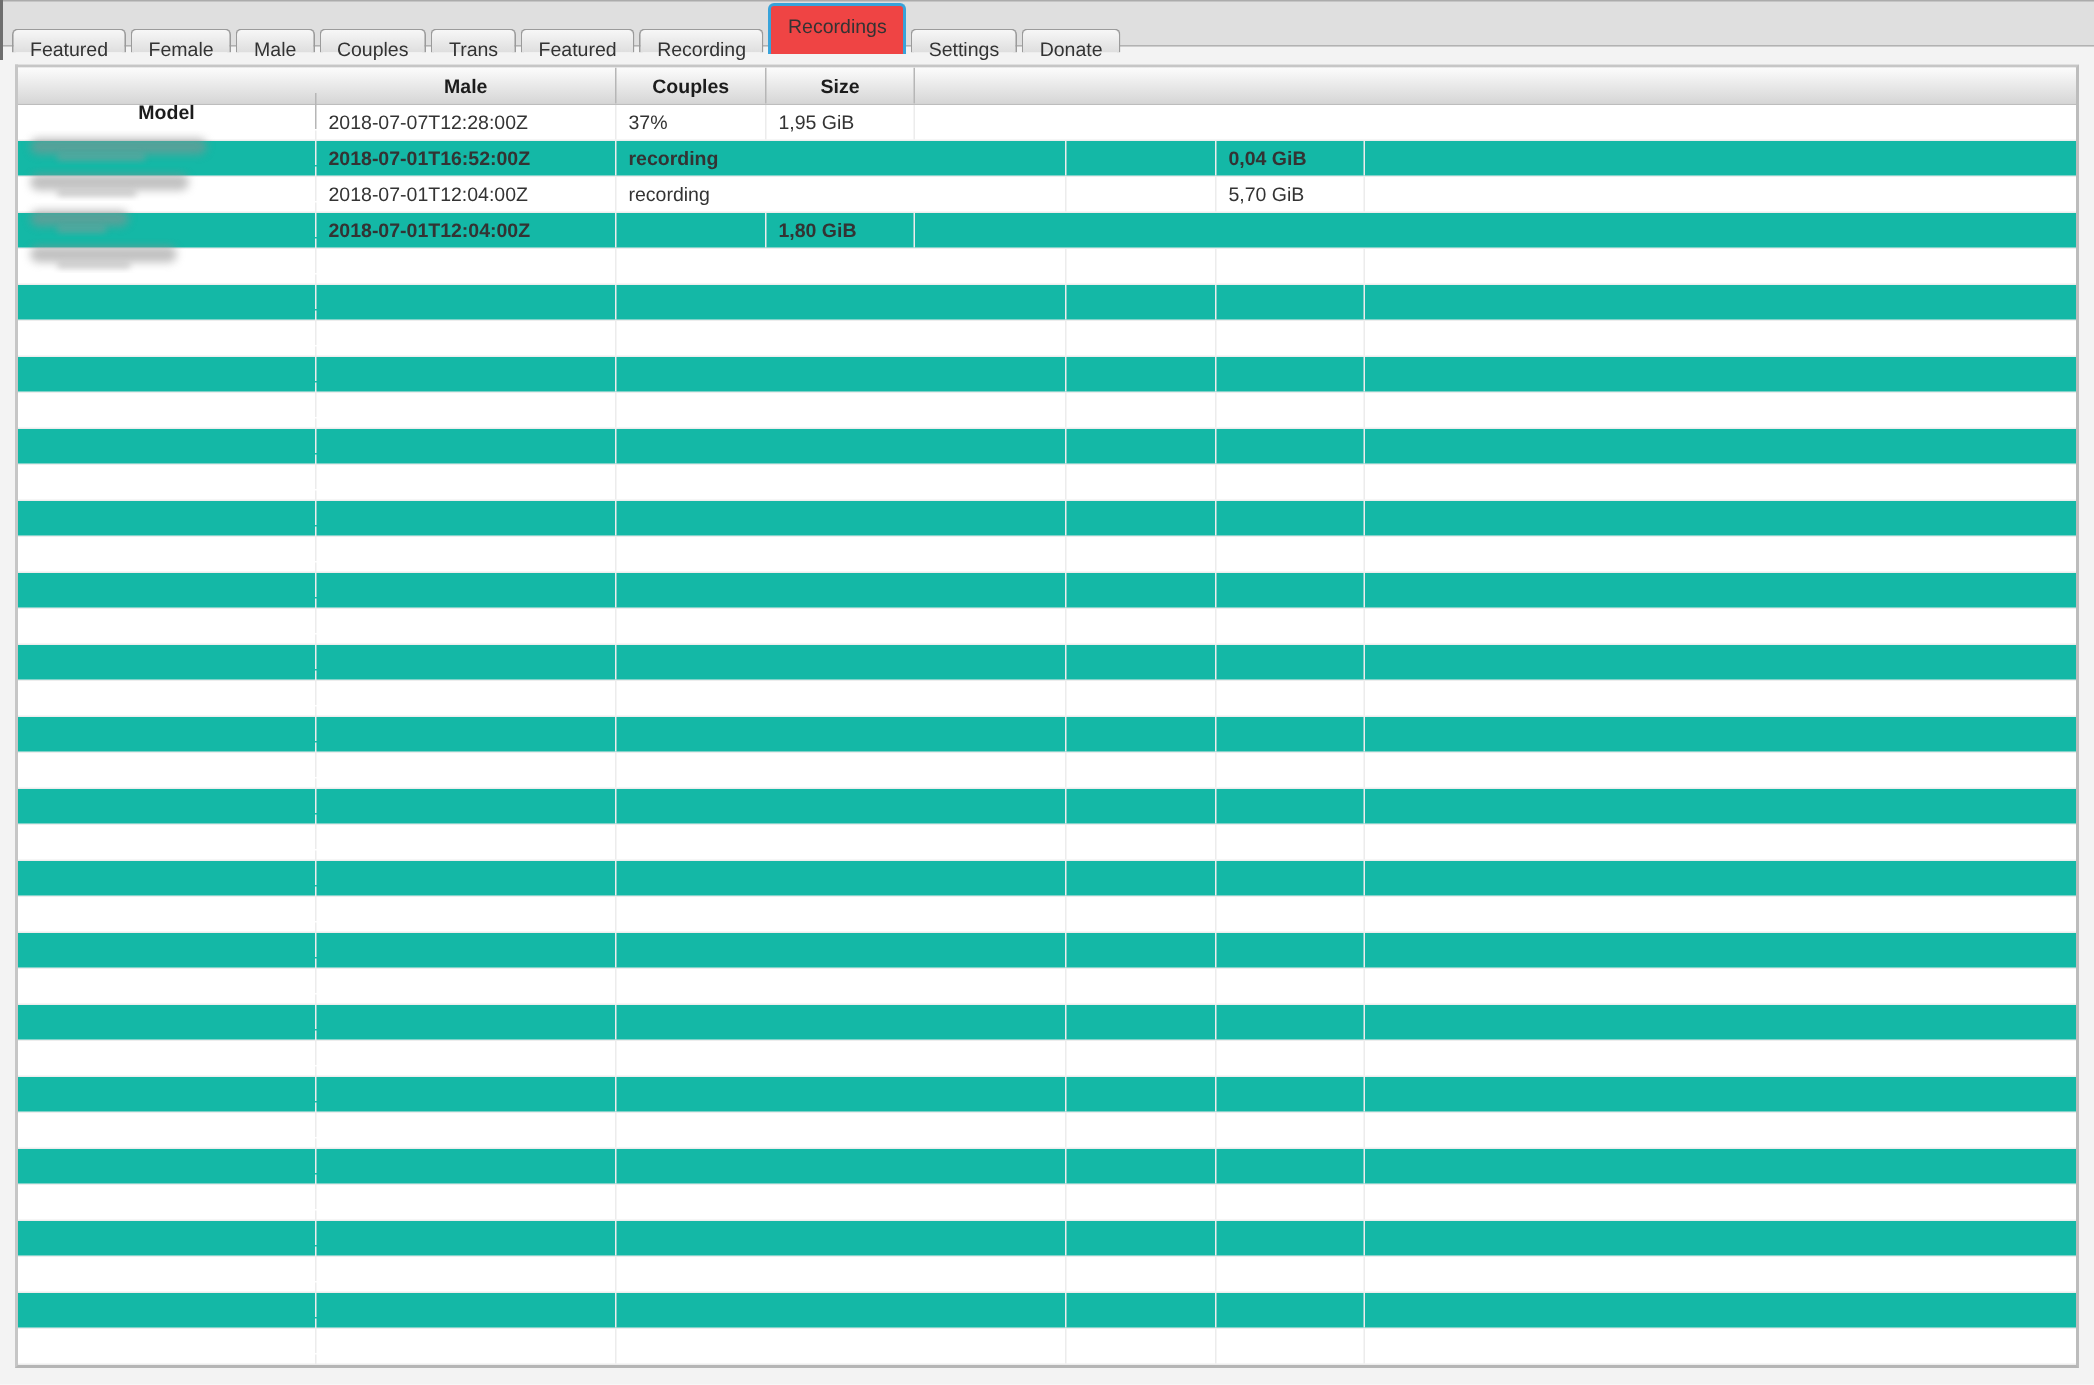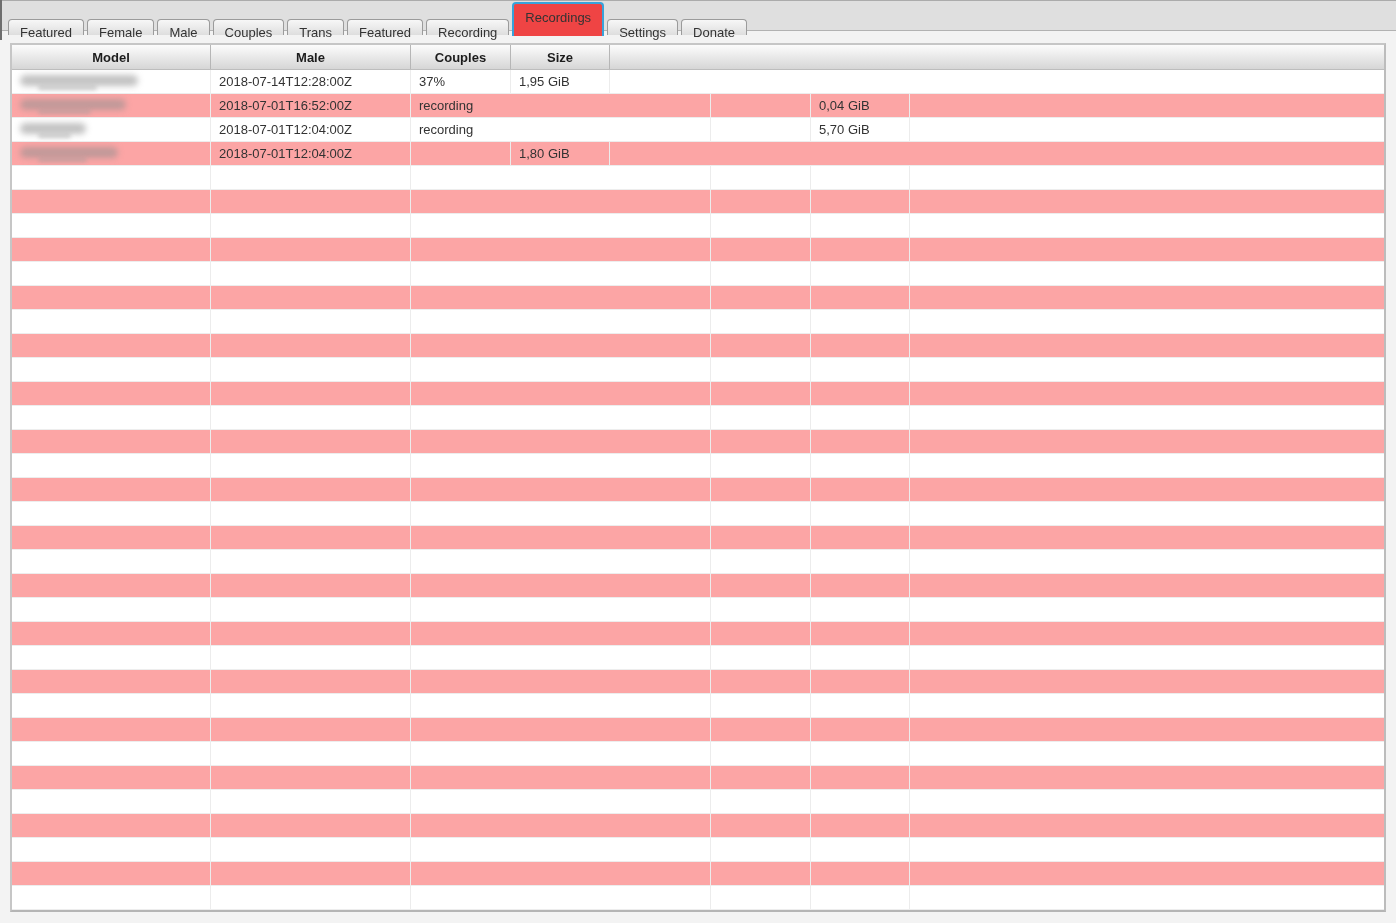--- a/index.html
+++ b/index.html
@@ -100,33 +100,33 @@
     overflow: hidden;
   }
   .th.col-filler { border-right: none; }
 
   .tr {
     display: flex;
     height: 24px;
     border-bottom: 1px solid #ededed;
     background: #ffffff;
   }
-  .tr.alt { background: #fca5a5; }
+  .tr.alt { background: #14b8a6; font-weight: bold; }
   .td {
     display: flex;
     align-items: center;
     padding-left: 8px;
     border-right: 1px solid #ececec;
     height: 100%;
     overflow: hidden;
     white-space: nowrap;
   }
   .td.col-filler { border-right: none; }
 
-  .col-model    { width: 199px; }
+  .col-model    { width: 199px; margin-top: 17px; }
   .col-date     { width: 200px; }
   .col-status   { width: 300px; }
   .col-progress { width: 100px; }
   .col-size     { width: 99px;  }
   .col-filler   { flex: 1; }
 
   
   .redacted {
     position: relative;
     height: 16px;
@@ -176,21 +176,21 @@
         <div class="th col-filler"></div>
       </div>
     <div id="tbody">
         <div class="tr">
           <div class="td col-model">
             <div class="redacted" style="width: 118px;">
               <div class="smudge" style="width: 118px;"></div>
               <div class="smudge-tail" style="width: 59px;"></div>
             </div>
           </div>
-          <div class="td col-date">2018-07-14T12:28:00Z</div>
+          <div class="td col-date">2018-07-07T12:28:00Z</div>
           <div class="td col-progress">37%</div>
           <div class="td col-size">1,95 GiB</div>
           <div class="td col-filler"></div>
         </div>
         <div class="tr alt">
           <div class="td col-model">
             <div class="redacted" style="width: 106px;">
               <div class="smudge" style="width: 106px;"></div>
               <div class="smudge-tail" style="width: 53px;"></div>
             </div>

